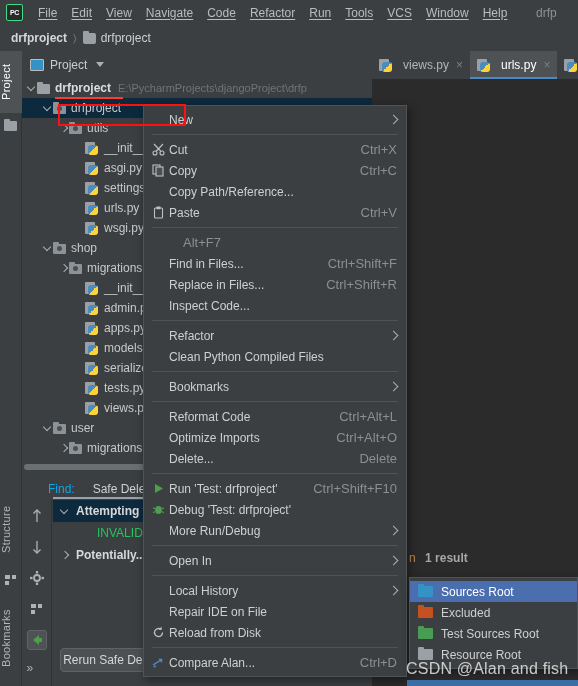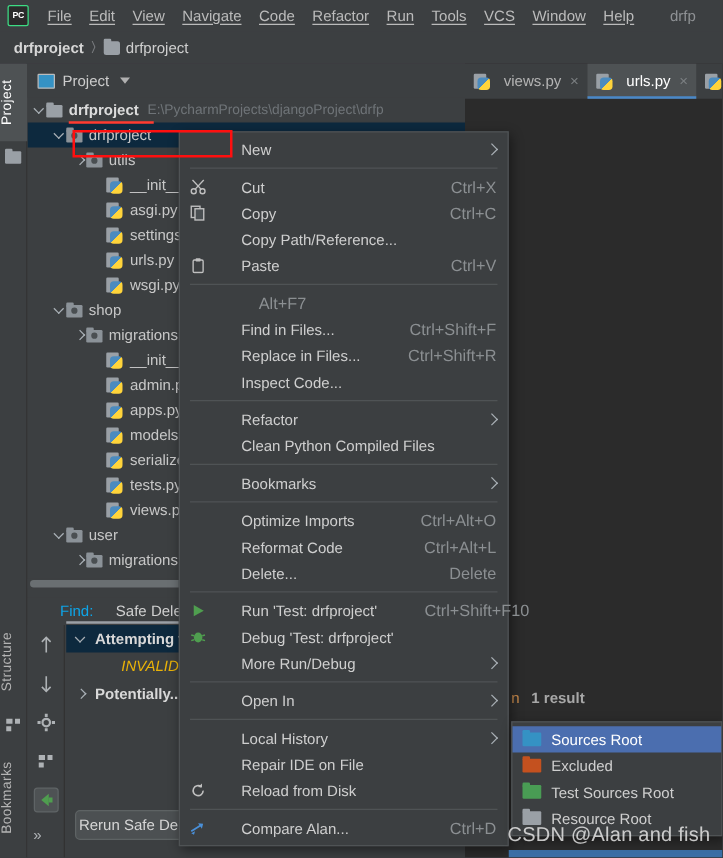--- a/index.html
+++ b/index.html
@@ -189,21 +189,21 @@
     display: flex; flex-direction: column; align-items: center; padding-top: 6px; gap: 11px;
   }
   .sbtn { width: 20px; height: 20px; position: relative; color: #aeb2b5; }
   .sbtn.active { background: #4e5254; border: 1px solid #5f6466; border-radius: 3px; }
   .find-results {
     position: absolute; left: 53px; top: 500px; width: 453px; height: 186px;
   }
   .res-row { height: 22px; display: flex; align-items: center; font-size: 12px; padding-left: 6px; white-space: nowrap; }
   .res-row.sel { background: #0d293e; }
   .res-bold { font-weight: bold; color: #d8d8d8; }
-  .res-invalid { color: #eab308; padding-left: 38px; font-style: italic; }
+  .res-invalid { color: #22c55e; padding-left: 38px; }
   .rerun-btn {
     position: absolute; left: 60px; top: 648px; width: 105px; height: 24px;
     background: #4c5052; border: 1px solid #5e6364; border-radius: 4px;
     color: #d6d6d6; font-size: 12px; display: flex; align-items: center;
     justify-content: center; overflow: hidden; white-space: nowrap;
   }
 
   
   .editor {
     position: absolute; left: 372px; top: 51px; width: 206px; height: 635px;
@@ -225,21 +225,21 @@
 
   
   .ctxmenu {
     position: absolute; left: 143px; top: 105px; width: 264px;
     background: #3c3f41; border: 1px solid #4f5355;
     box-shadow: 2px 3px 9px rgba(0,0,0,.45);
     padding: 3px 0; z-index: 40;
   }
   .mi {
     height: 21px; display: flex; align-items: center; padding: 0 9px 0 8px;
-    font-size: 12px; color: #cfcfcf; white-space: nowrap; gap: 24px;
+    font-size: 12px; color: #cfcfcf; white-space: nowrap;
   }
   .mi-ico { width: 17px; flex: none; display: flex; align-items: center; justify-content: flex-start; color: #b9b9b9; font-size: 12px; }
   .mi-lbl { flex: 1; }
   .mi-key { color: #8b8f92; font-size: 13px; margin-left: 14px; text-align: right; }
   .mi-arrow {
     margin-left: 10px; width: 7px; height: 7px;
     border-right: 1.4px solid #a9b0b6; border-top: 1.4px solid #a9b0b6;
     transform: rotate(45deg);
   }
   .msep { height: 1px; background: #4f5355; margin: 4px 8px; }
@@ -637,27 +637,27 @@
       </div>
       <div class="msep"></div>
       <div class="mi">
         <span class="mi-ico"></span>
         <span class="mi-lbl">Bookmarks</span>
         <span class="mi-arrow"></span>
       </div>
       <div class="msep"></div>
       <div class="mi">
         <span class="mi-ico"></span>
+        <span class="mi-lbl">Reformat Code</span>
+        <span class="mi-key">Ctrl+Alt+L</span>
+      </div>
+      <div class="mi">
+        <span class="mi-ico"></span>
         <span class="mi-lbl">Optimize Imports</span>
         <span class="mi-key">Ctrl+Alt+O</span>
-      </div>
-      <div class="mi">
-        <span class="mi-ico"></span>
-        <span class="mi-lbl">Reformat Code</span>
-        <span class="mi-key">Ctrl+Alt+L</span>
       </div>
       <div class="mi">
         <span class="mi-ico"></span>
         <span class="mi-lbl">Delete...</span>
         <span class="mi-key">Delete</span>
       </div>
       <div class="msep"></div>
       <div class="mi">
         <span class="mi-ico">
           <svg width="13" height="13" viewBox="0 0 13 13">

